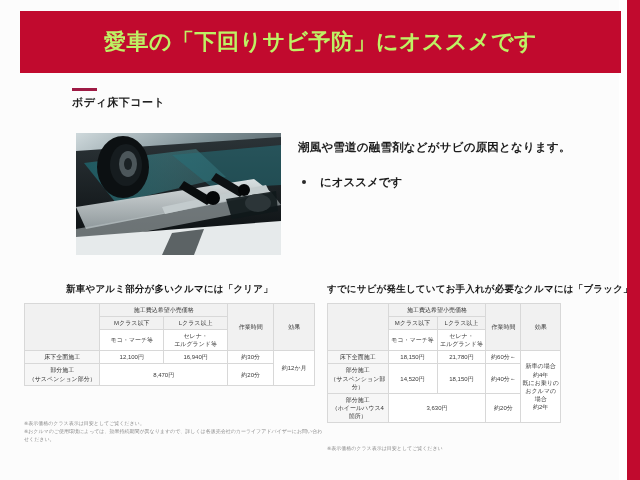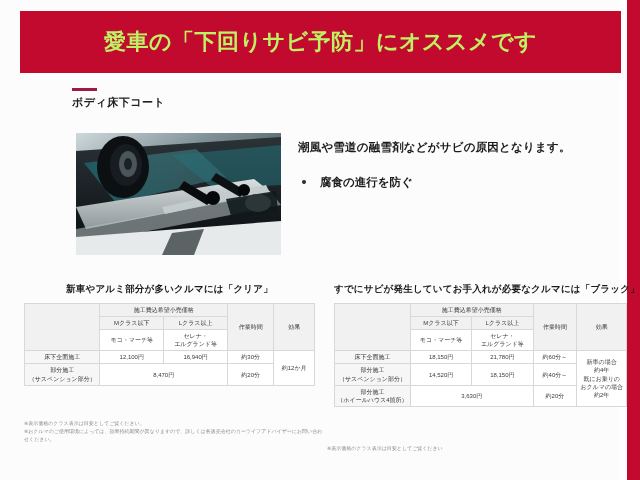--- a/index.html
+++ b/index.html
@@ -130,21 +130,21 @@
     height: 4px;
     border-radius: 50%;
     background: #2a2a2a;
   }
   
   .tblock {
     position: absolute;
     top: 283px;
   }
   .tblock.left  { left: 24px;  width: 291px; }
-  .tblock.right { left: 334px; width: 293px; }
+  .tblock.right { left: 327px; width: 234px; }
   .tcap {
     font-size: 9.5px;
     font-weight: bold;
     color: #1a1a1a;
     text-align: center;
     margin-bottom: 7px;
     white-space: nowrap;
     letter-spacing: 0.2px;
   }
   table.pt {
@@ -251,21 +251,21 @@
       <ellipse cx="182" cy="70" rx="13" ry="9" fill="#2c3538"></ellipse>
 
       <path d="M0,104 L205,88 L205,122 L0,122 Z" fill="#e6eaeb"></path>
       <path d="M96,100 L128,96 L118,122 L86,122 Z" fill="#2e3538" opacity="0.75"></path>
     </svg>
   </div>
 
   <div class="copy">
     <div class="copy-lead">潮風や雪道の融雪剤などがサビの原因となります。</div>
     <ul class="copy-list">
-      <li>腐食の進行を防ぐ</li>
+      <li>にオススメです</li>
     </ul>
   </div>
 
   <div class="tblock left">
     <div class="tcap">新車やアルミ部分が多いクルマには「クリア」</div>
     <table class="pt">
       <colgroup>
         <col style="width:26%">
           <col style="width:22%">
           <col style="width:22%">

